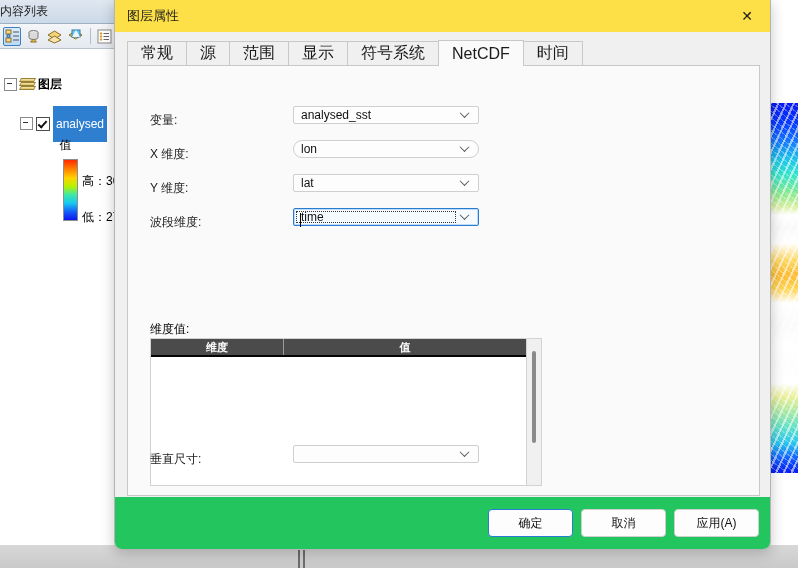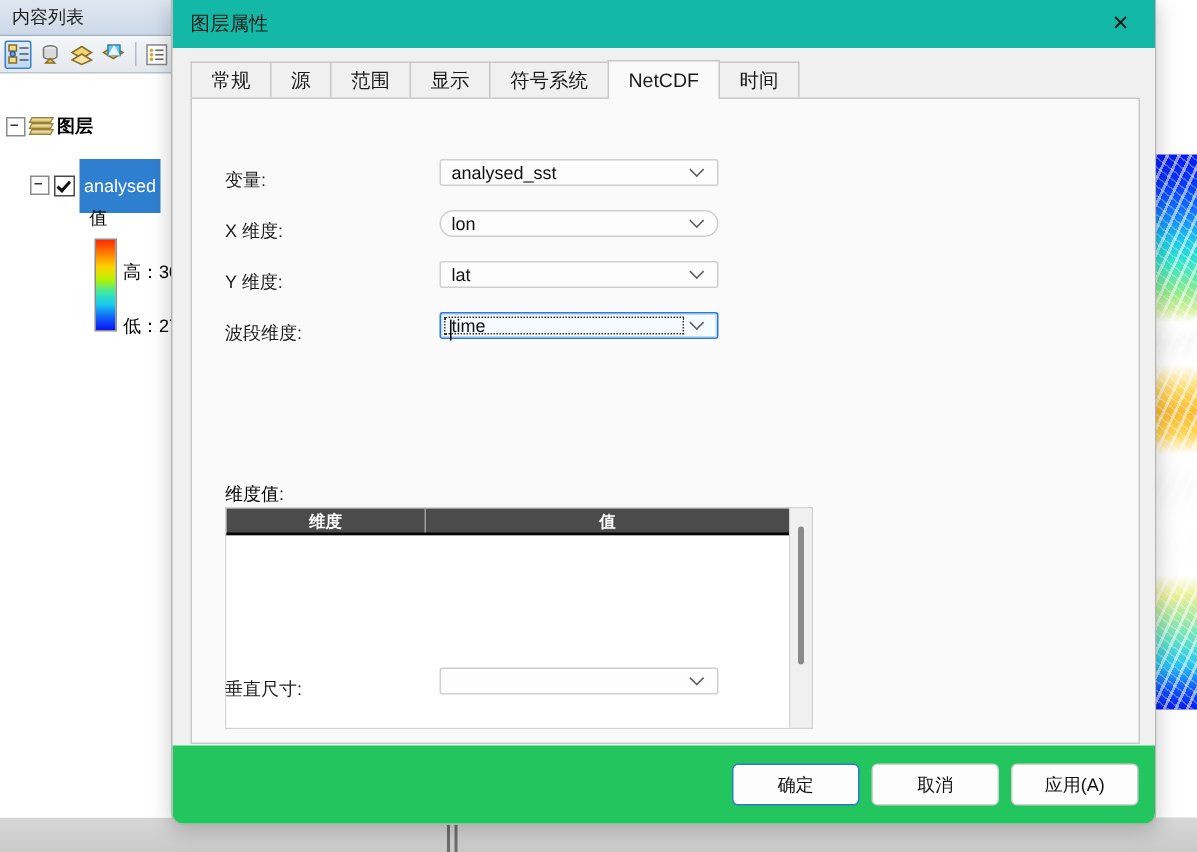--- a/index.html
+++ b/index.html
@@ -95,21 +95,20 @@
     background: #ffffff;
     border-right: 1px solid #7a8a99;
     box-sizing: border-box;
   }
   .toc-header {
     height: 24px;
     background: linear-gradient(to bottom, #dfe7f0, #ccd9e8);
     border-bottom: 1px solid #9db0c4;
     display: flex;
     align-items: center;
-    padding-left: 8px;
     font-size: 12px;
     color: #1a1a1a;
     box-sizing: border-box;
   }
   .toc-toolbar {
     height: 25px;
     background: linear-gradient(to bottom, #f4f6f8, #e4e9ef);
     border-bottom: 1px solid #b9c4cf;
     display: flex;
     align-items: center;
@@ -251,21 +250,21 @@
     background: #f0f0f0;
     border: 1px solid #b5b5b5;
     border-top: none;
     border-radius: 0 0 8px 8px;
     box-shadow: 0 3px 14px rgba(0,0,0,0.22);
     box-sizing: border-box;
     overflow: hidden;
   }
   .dialog-titlebar {
     height: 32px;
-    background: #14b8a6;
+    background: #fde047;
     display: flex;
     align-items: center;
     position: relative;
     border-bottom: none;
   }
   .dialog-title {
     padding-left: 12px;
     font-size: 13px;
     color: #1b1b1b;
   }
@@ -280,21 +279,21 @@
     color: #1b1b1b;
   }
 
   
   .tabstrip {
     position: relative;
     height: 25px;
     margin: 8px 0 0 12px;
     display: flex;
     align-items: flex-end;
-    font-size: 13px;
+    font-size: 16px;
   }
   .tab {
     height: 24px;
     padding: 0 13px;
     display: flex;
     align-items: center;
     background: #f0f0f0;
     border: 1px solid #c8c8c8;
     border-bottom: none;
     border-right: none;

